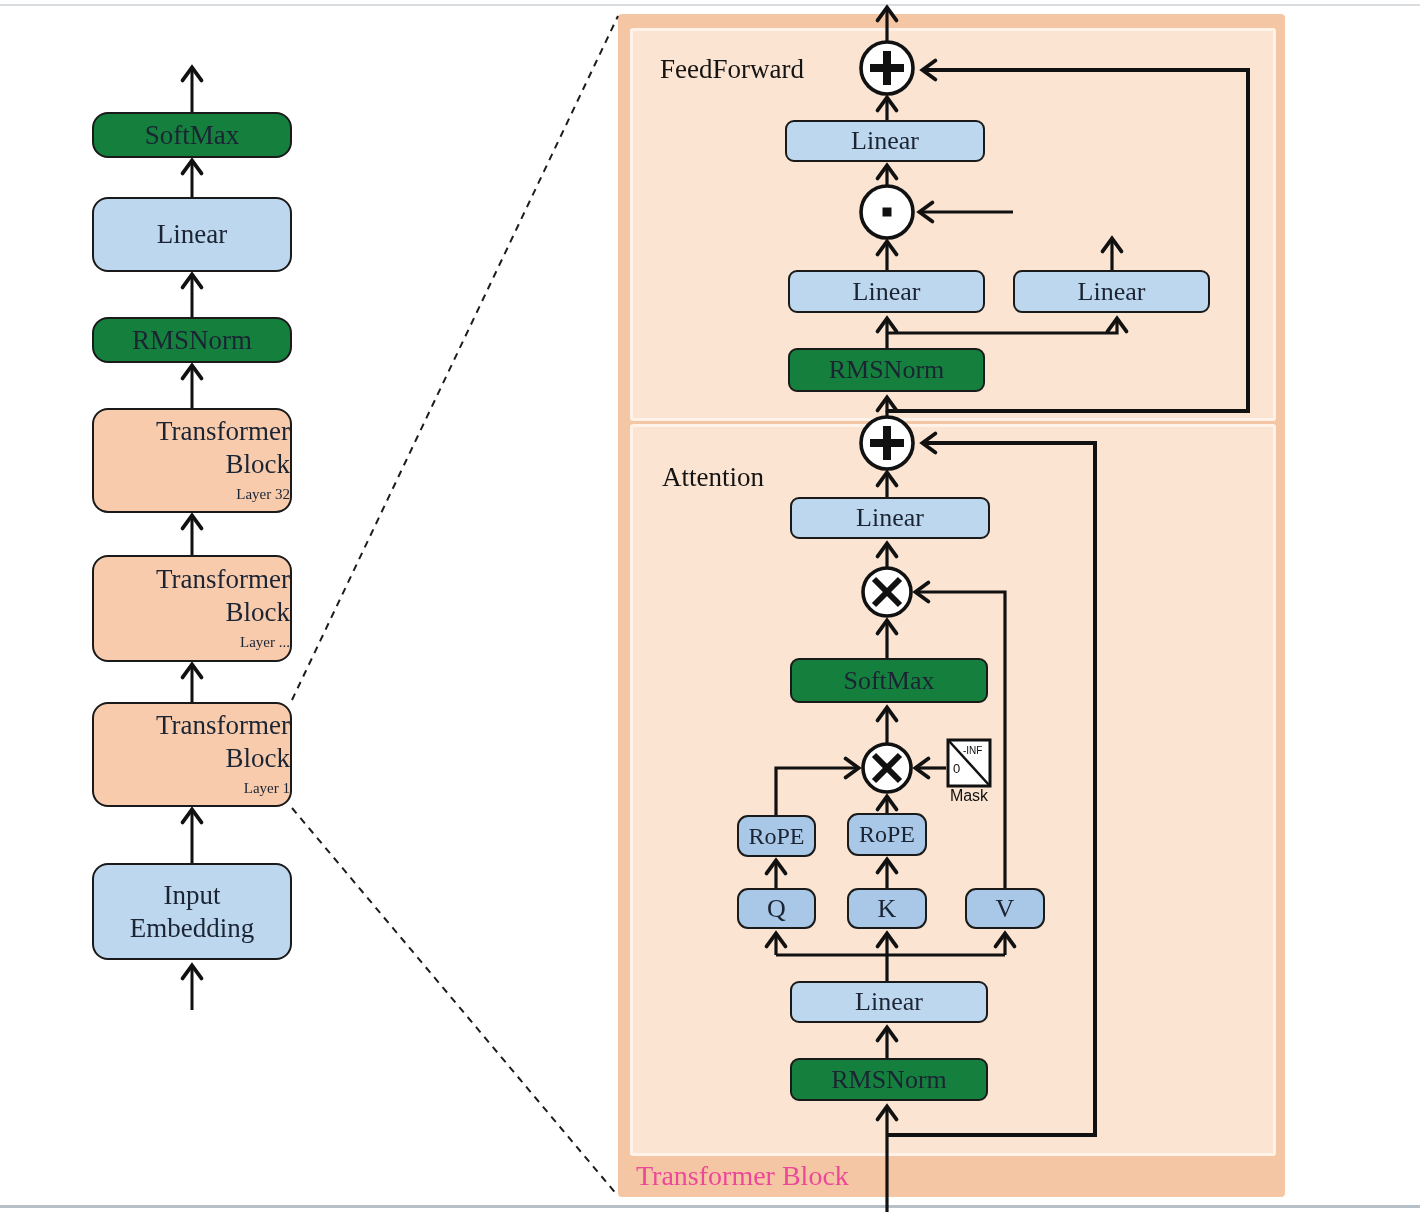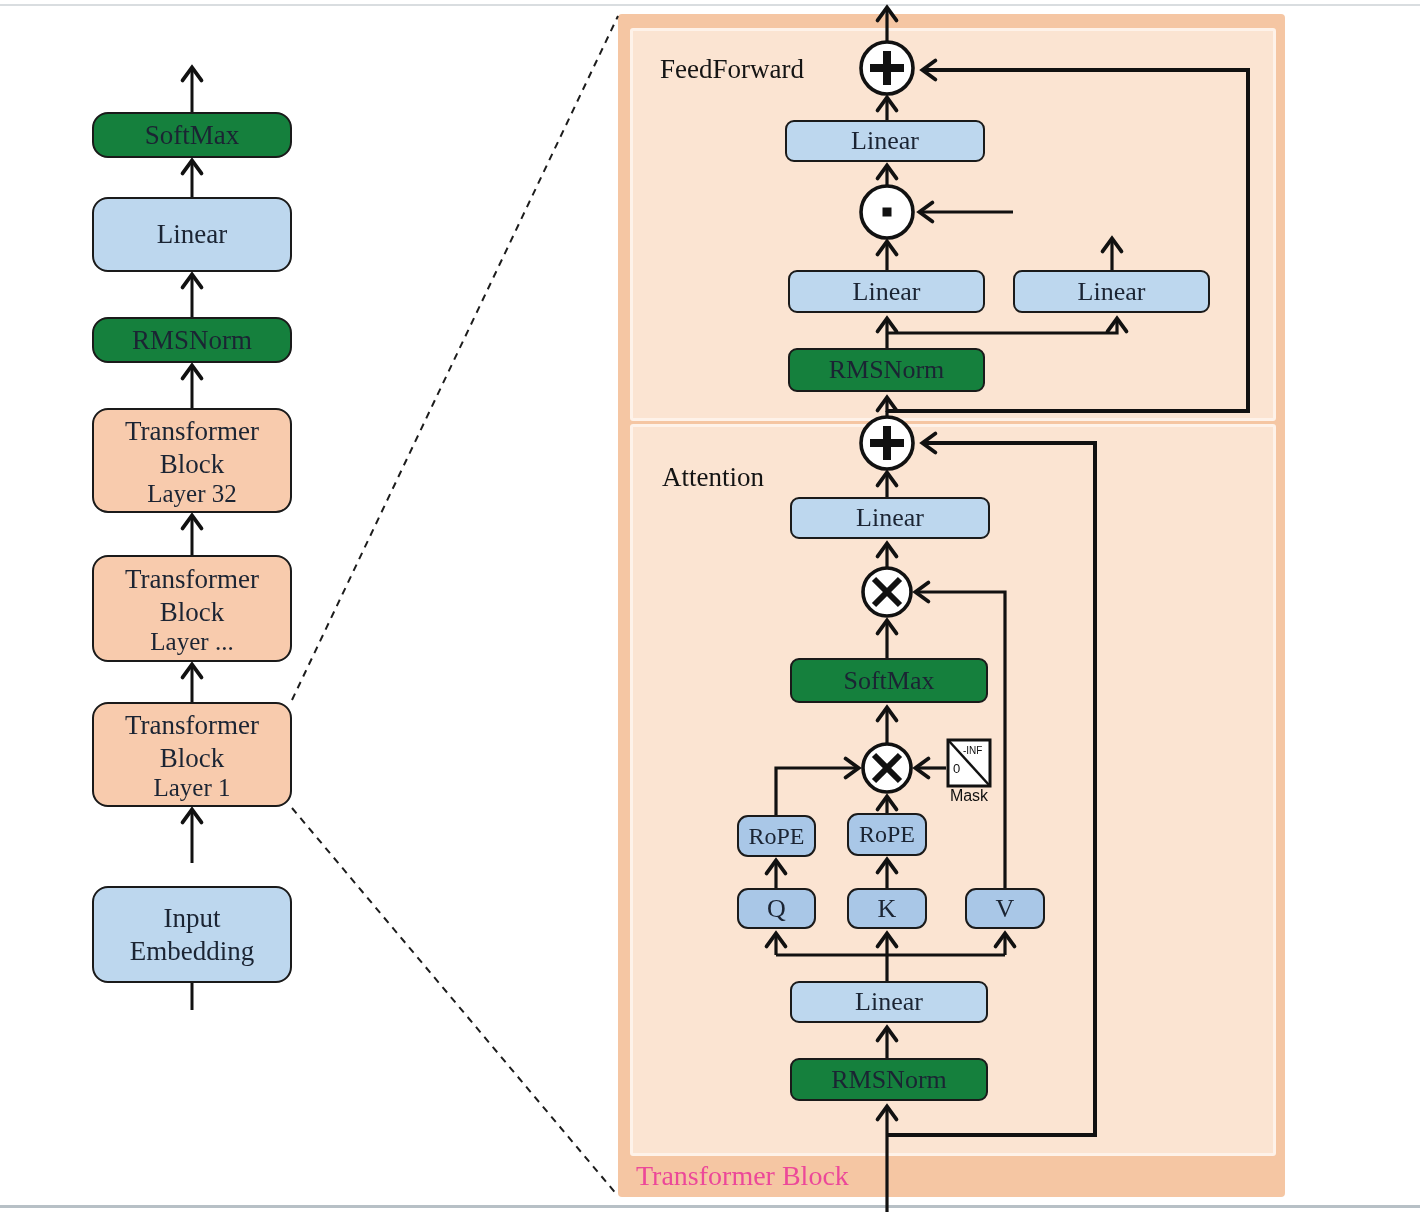--- a/index.html
+++ b/index.html
@@ -13,23 +13,23 @@
   .inner-attn{left:630px;top:424px;width:640px;height:726px;}
   .box{position:absolute;box-sizing:border-box;border:2.5px solid #1a1a1a;border-radius:16px;
        display:flex;flex-direction:column;align-items:center;justify-content:center;
        color:#1b2433;font-size:27px;line-height:33px;z-index:2;}
   .rbox{position:absolute;box-sizing:border-box;border:2.5px solid #1a1a1a;border-radius:9px;
        display:flex;align-items:center;justify-content:center;
        color:#1b2433;font-size:26px;z-index:2;}
   .qkvbox{border-radius:11px;}
   .green{background:#15803d;}
   .blue{background:#bdd7ee;}
-  .orange{background:#f8cbad;}
+  .orange{background:#f8cbad;align-items:flex-end;}
   .qkv{background:#a9c7e7;text-align:center;}
-  .layer-sub{font-size:25px;line-height:26px;}
+  .layer-sub{font-size:15px;line-height:26px;}
   .sec-label{position:absolute;font-size:27px;color:#141414;z-index:2;}
   .panel-title{position:absolute;font-size:28px;color:#ec4899;z-index:2;}
   .masktext{position:absolute;font-family:"Liberation Sans","DejaVu Sans",sans-serif;
             color:#101010;z-index:3;}
   svg.connectors{position:absolute;left:0;top:0;z-index:1;}
 </style>
 </head>
 <body>
 
 <div class="canvas">
@@ -149,21 +149,21 @@
     <span>Transformer</span>
     <span>Block</span>
     <span class="layer-sub">Layer ...</span>
   </div>
   <div class="box orange" style="left:92px;top:702px;width:200px;height:105px;">
     <span>Transformer</span>
     <span>Block</span>
     <span class="layer-sub">Layer 1</span>
   </div>
 
-  <div class="box blue" style="left:92px;top:886px;width:200px;height:97px;">
+  <div class="box blue" style="left:92px;top:863px;width:200px;height:97px;">
     <span>Input</span>
     <span>Embedding</span>
   </div>
 
   <div class="sec-label" style="left:660px;top:54px;">FeedForward</div>
   <div class="sec-label" style="left:662px;top:462px;">Attention</div>
   <div class="panel-title" style="left:636px;top:1160px;">Transformer Block</div>
 
   <div class="rbox blue" style="left:785px;top:120px;width:200px;height:42px;">
     <span>Linear</span>

